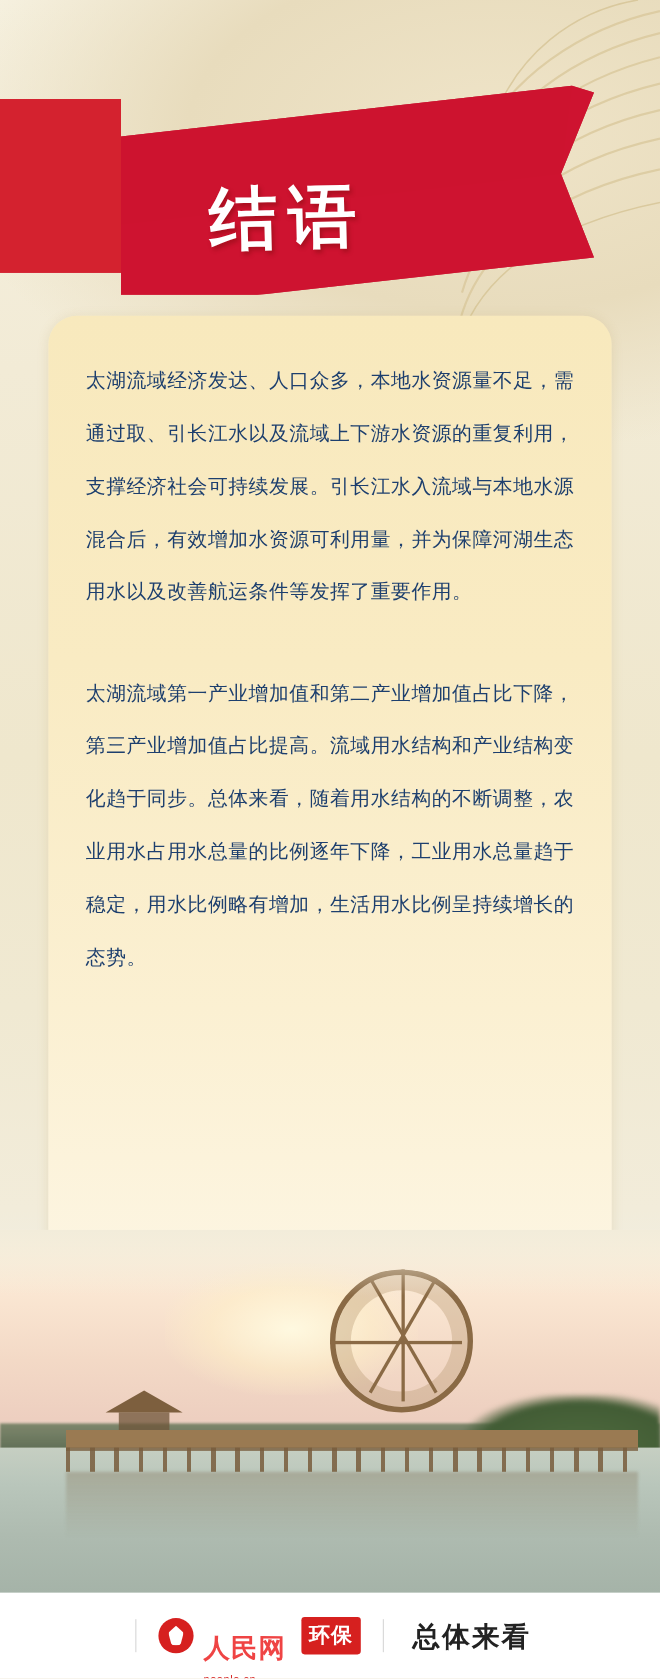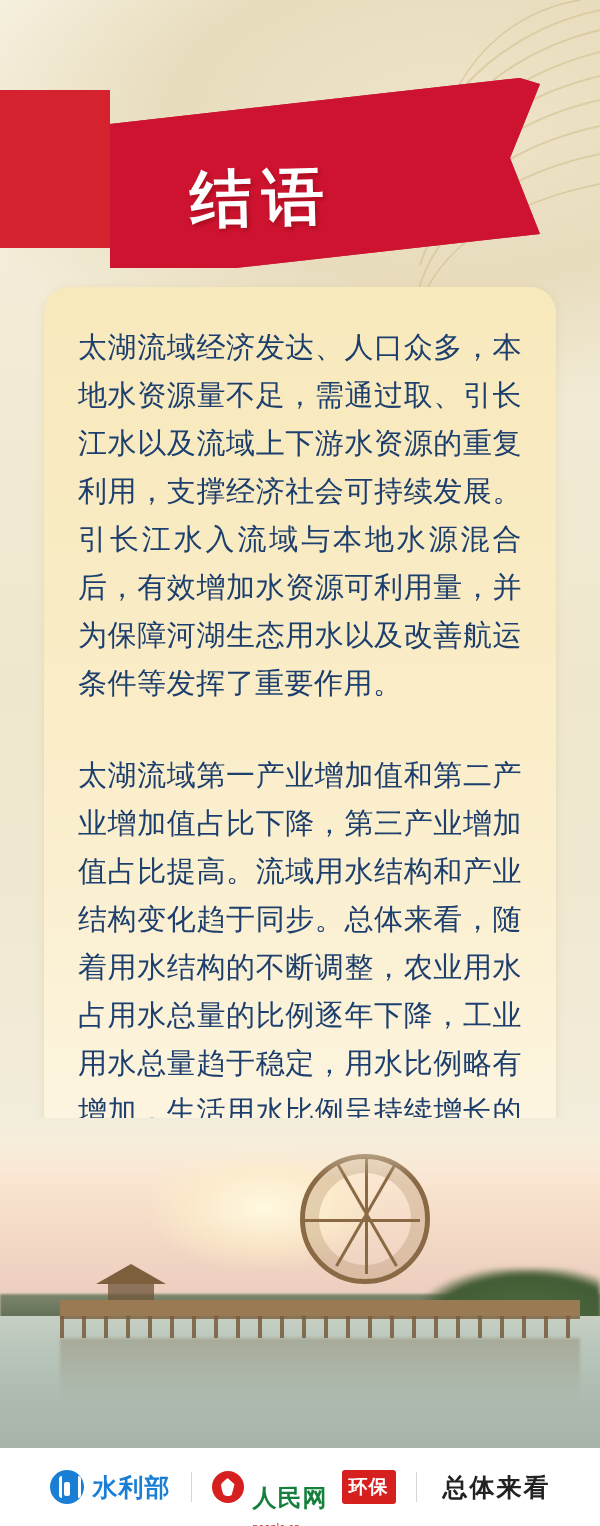--- a/index.html
+++ b/index.html
@@ -61,21 +61,21 @@
     height: 900px;
     border-radius: 26px;
     background: linear-gradient(180deg, #f8e9bd 0%, #f9ebc3 35%, #fbf0d2 70%, #fdf6e4 100%);
     box-shadow: 0 2px 10px rgba(180,150,80,.18);
   }
   .card-inner {
     padding: 36px 34px 20px 34px;
   }
   .para {
     font-family: "DejaVu Sans", sans-serif;
-    font-size: 29px;
+    font-size: 18px;
     line-height: 48px;
     color: #1d3f6e;
     text-align: justify;
     letter-spacing: .5px;
     margin: 0 0 44px 0;
   }
   .para:last-child { margin-bottom: 0; }
 
   
   .photo {
@@ -290,21 +290,21 @@
   }
   .people-text {
     display: flex;
     flex-direction: column;
     line-height: 1;
   }
   .people-cn {
     font-family: "DejaVu Sans", sans-serif;
     font-size: 24px;
     font-weight: bold;
-    color: #15803d;
+    color: #ef4444;
     letter-spacing: 1px;
     margin-top: 44px;
   }
   .people-en {
     font-family: "Liberation Sans", sans-serif;
     font-size: 10px;
     color: #d6201f;
     letter-spacing: .5px;
     margin-top: 13px;
   }
@@ -379,24 +379,20 @@
       <div class="hut-roof"></div>
       <div class="hut-body"></div>
     </div>
     <div class="pier"></div>
     <div class="pier-legs"></div>
     <div class="reflection"></div>
     <div class="fade-top"></div>
   </div>
 
   <div class="footer">
-    <div class="logo-group">
-      <div class="mwr-mark"></div>
-      <div class="mwr-text">水利部</div>
-    </div>
     <div class="divider"></div>
     <div class="logo-group">
       <div class="people-mark"></div>
       <div class="people-text">
         <span class="people-cn">人民网</span>
         <span class="people-en">people.cn</span>
       </div>
     </div>
     <div class="env-badge">环保</div>
     <div class="divider"></div>

